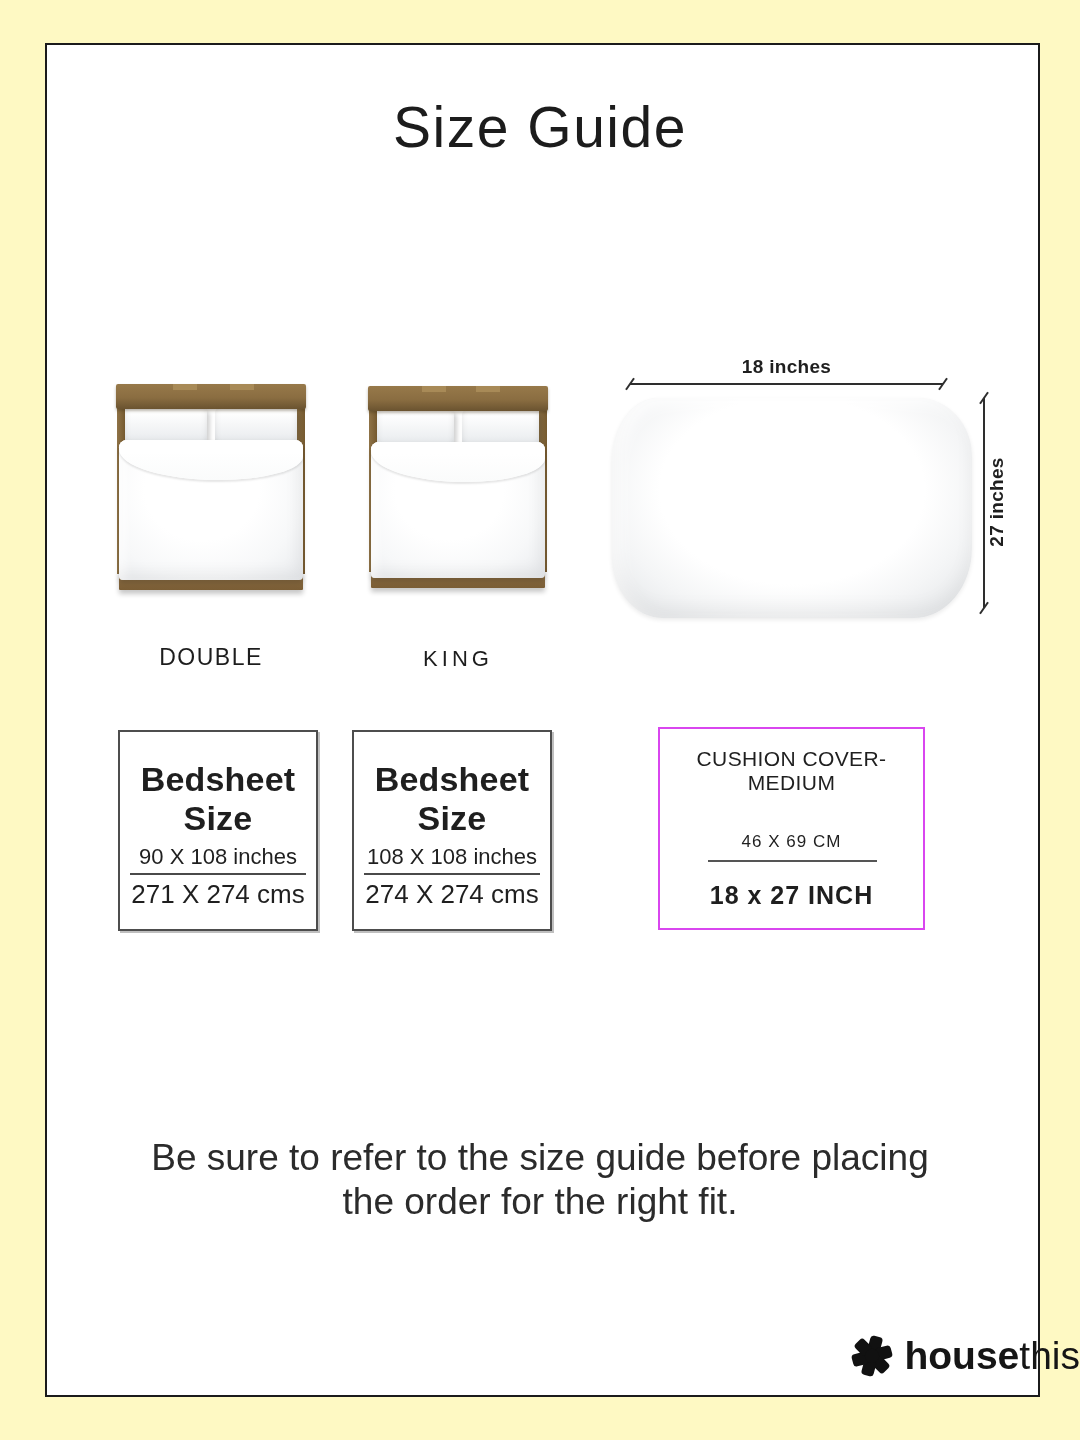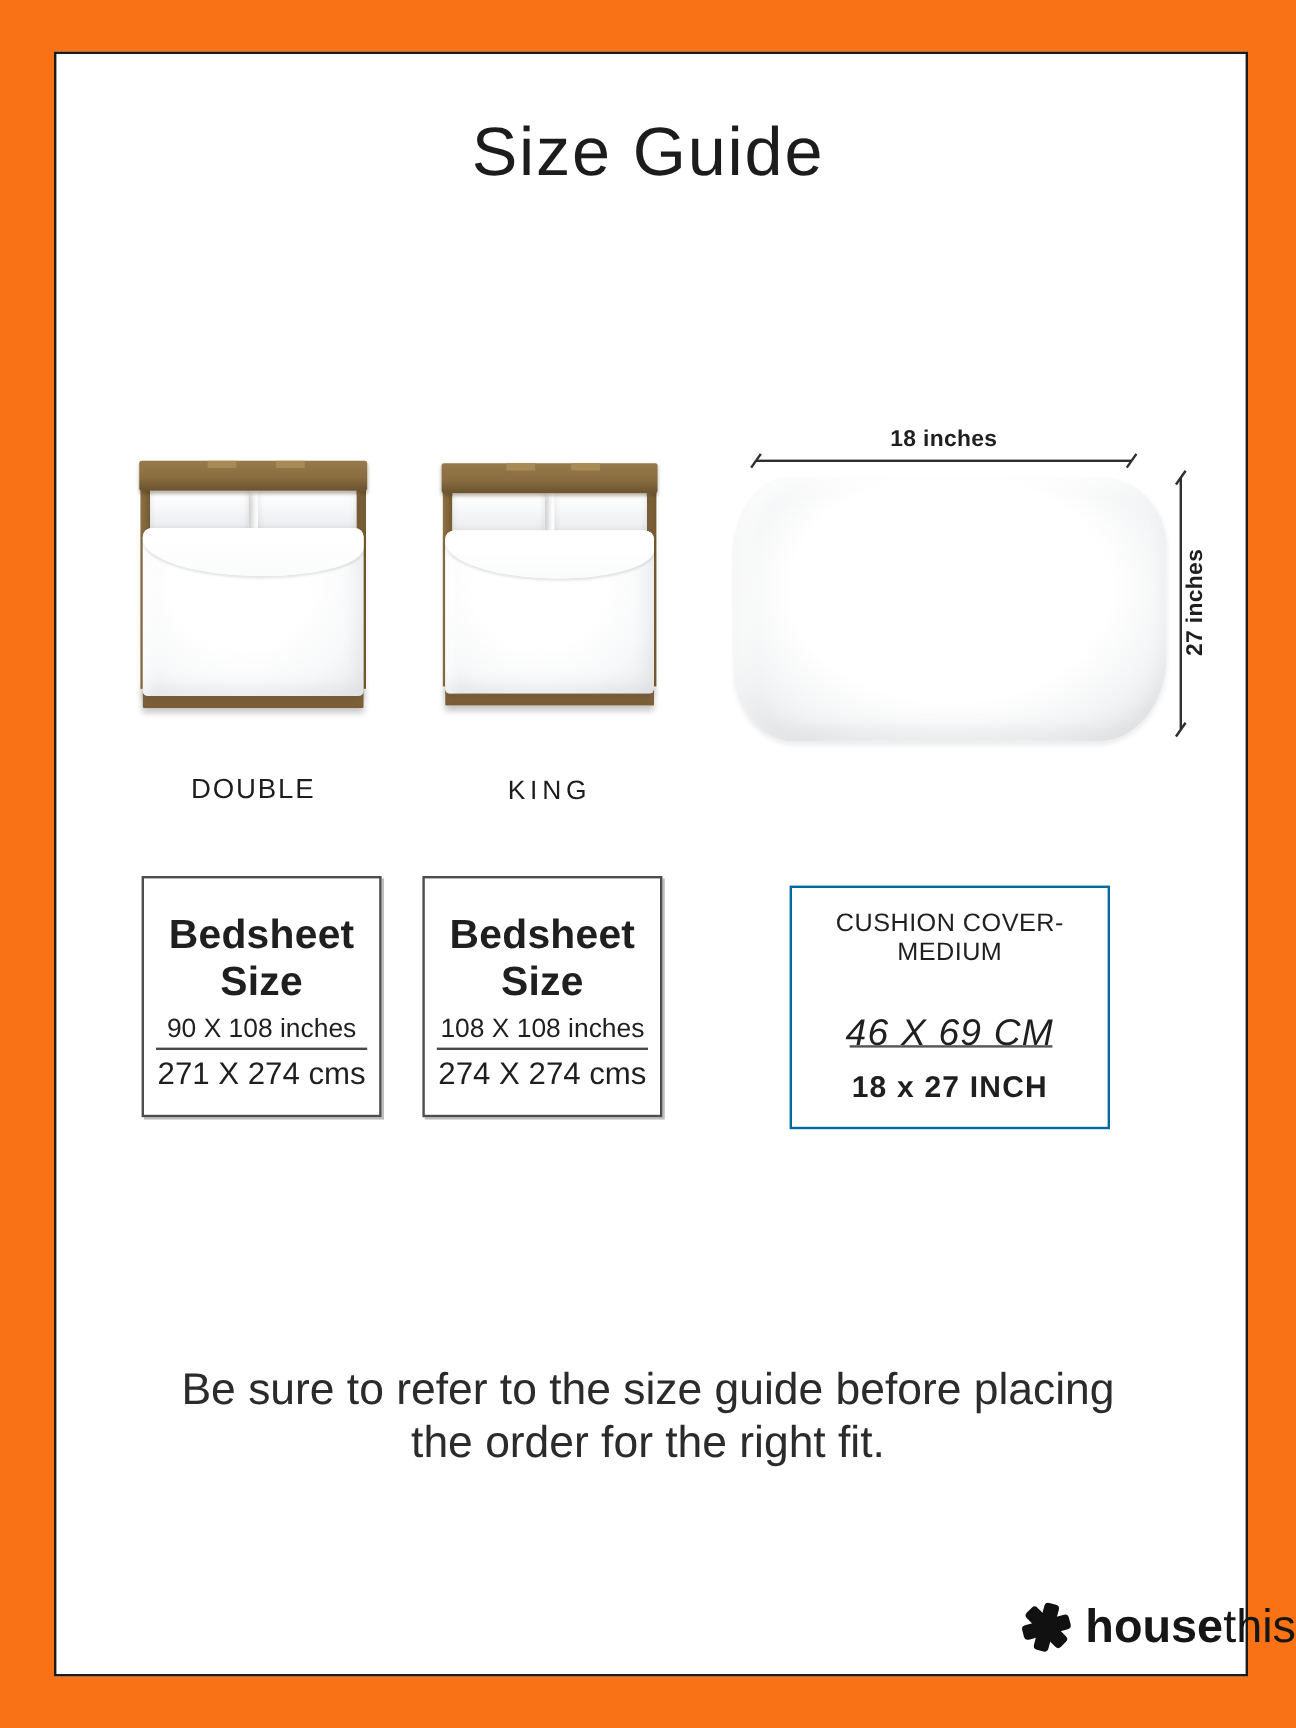--- a/index.html
+++ b/index.html
@@ -1,17 +1,17 @@
 <!DOCTYPE html>
 <html><head>
 <meta charset="utf-8">
 <style>
   html, body { margin:0; padding:0; background:#ffffff; }
   body { font-family:"Liberation Sans", sans-serif; color:#1f1f1f; }
-  .page { position:relative; width:1080px; height:1440px; background:#f97316; overflow:hidden; }
+  .page { position:relative; width:1080px; height:1440px; background:#fef9c3; overflow:hidden; }
   .frame { position:absolute; left:45px; top:43px; width:991px; height:1350px; border:2px solid #1b1b1b; background:#ffffff; }
 
   .title { position:absolute; top:94px; left:0; width:100%; text-align:center;
            font-size:57px; font-weight:400; letter-spacing:1.5px; color:#1c1c1c; }
 
   
   .bed { position:absolute; }
   .bed-head { position:absolute; left:0; right:0; top:0; height:25px; z-index:3;
               background:linear-gradient(180deg,#97794a 0%,#8a6d41 55%,#6a5330 100%);
               border-radius:2px; box-shadow:0 2px 3px rgba(60,45,20,0.35); }
@@ -53,27 +53,27 @@
               box-shadow:inset 0 -10px 18px rgba(0,0,0,0.05), inset 8px 6px 16px rgba(255,255,255,0.9), 0 2px 4px rgba(0,0,0,0.08); }
   .dim-v { position:absolute; left:371px; top:42px; width:2px; height:210px; background:#2e2e2e; }
   .dim-v::before, .dim-v::after { content:''; position:absolute; left:-6px; width:14px; height:2px; background:#2e2e2e; transform:rotate(-55deg); }
   .dim-v::before { top:-1px; } .dim-v::after { bottom:-1px; }
   .dim-v-label { position:absolute; left:325px; top:135px; width:120px; text-align:center;
               transform:rotate(-90deg); white-space:nowrap; }
 
   
   .size-box { position:absolute; background:#ffffff; text-align:center; }
   .box-outline-gray { border:2px solid #4d4d4d; box-shadow:2px 2px 0 rgba(0,0,0,0.25); }
-  .box-outline-dark { border:2px solid #0369a1;margin-top:11px; }
+  .box-outline-dark { border:2px solid #d946ef; }
   .box-title-bold { position:absolute; top:28px; left:0; width:100%; font-size:34px; font-weight:700; letter-spacing:0.2px; }
   .box-title-caps { position:absolute; top:18px; left:0; width:100%; font-size:21px; font-weight:400; letter-spacing:0.4px; }
   .box-line1-a { position:absolute; top:112px; left:0; width:100%; font-size:22px; }
   .box-div-a  { position:absolute; top:141px; left:10px; right:10px; height:2px; background:#4a4a4a; }
   .box-line2-a { position:absolute; top:147px; left:0; width:100%; font-size:26px; }
-  .box-line1-b { position:absolute; top:103px; left:0; width:100%; font-size:31px; letter-spacing:1px;font-style:italic; }
+  .box-line1-b { position:absolute; top:103px; left:0; width:100%; font-size:17px; letter-spacing:1px; }
   .box-div-b  { position:absolute; top:131px; left:48px; right:46px; height:2px; background:#555555; }
   .box-line2-b { position:absolute; top:152px; left:0; width:100%; font-size:25px; font-weight:600; letter-spacing:1px; }
 
   
   .note { position:absolute; top:1136px; left:0; width:100%; text-align:center;
           font-size:37px; line-height:44px; color:#2b2b2b; }
   .brand { position:absolute; top:1330px; left:0; width:100%; height:52px;
            display:flex; justify-content:flex-end; align-items:center; gap:9px; }
   .brand-text { font-size:39px; color:#161616; display:flex; align-items:baseline; }
   .brand-bold { font-weight:700; }

